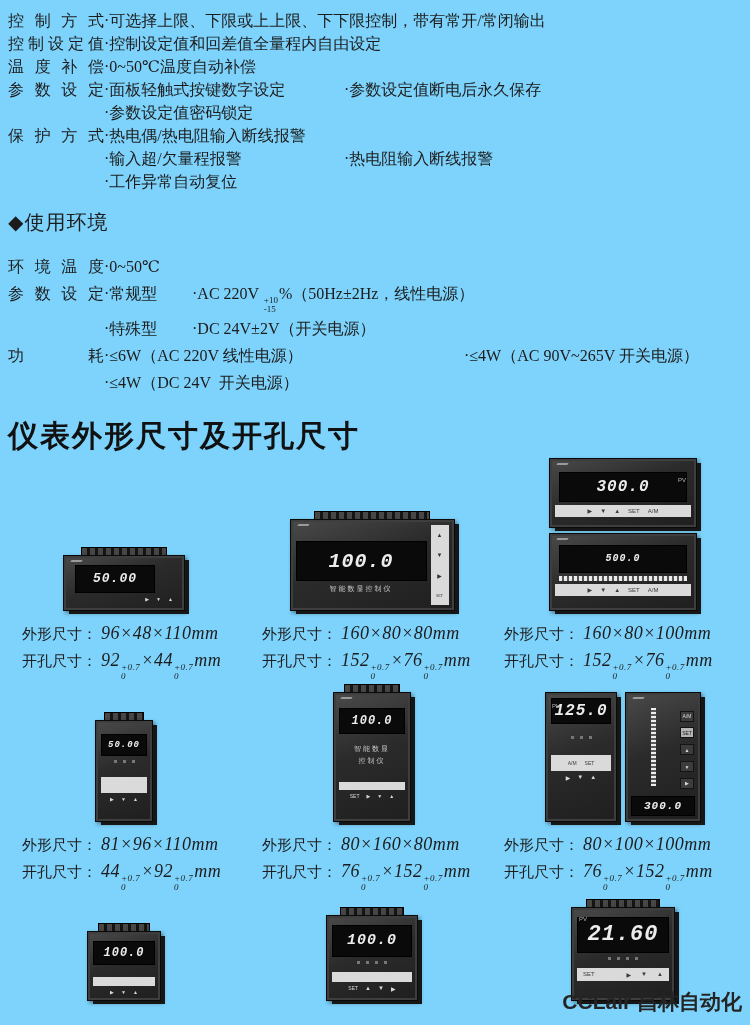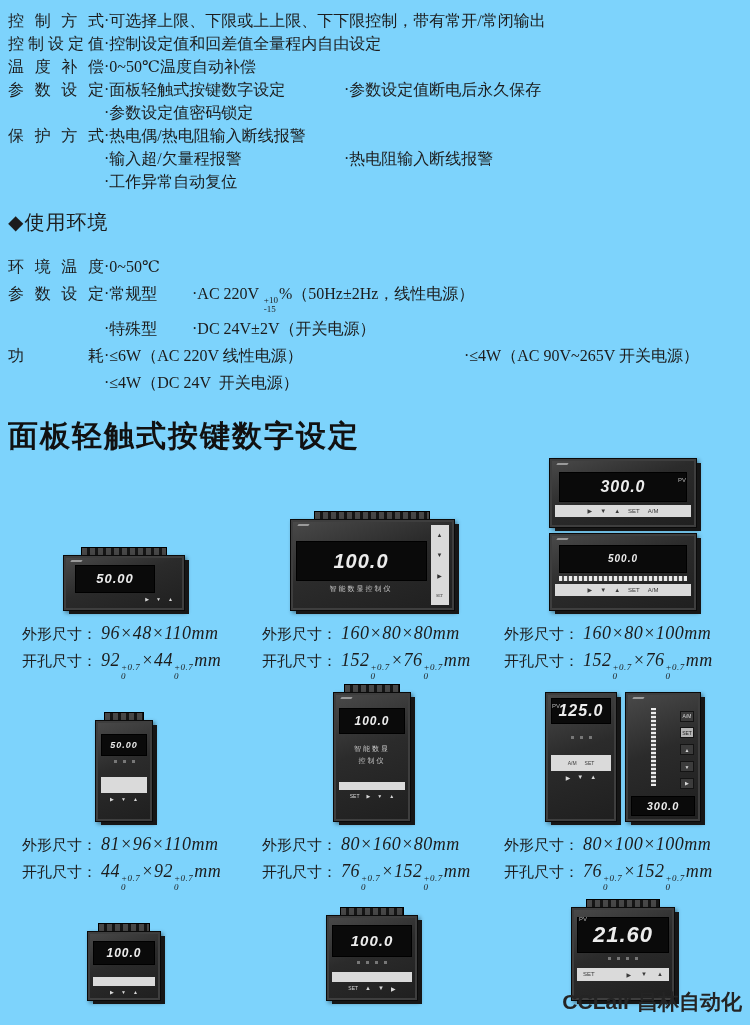--- a/index.html
+++ b/index.html
@@ -42,21 +42,21 @@
 
   
   .meterwrap{display:flex;flex-direction:column;align-items:center;}
   .ridge{height:8px;background:repeating-linear-gradient(90deg,#474747 0 5px,#151515 5px 8px);
          border:1px solid #000;border-bottom:none;box-sizing:border-box;}
   .meter{position:relative;box-sizing:border-box;display:flex;flex-direction:column;padding:5px;
          background:linear-gradient(160deg,#4a4a4a,#2b2b2b 45%,#1f1f1f);
          border:1px solid #0a0a0a;box-shadow:5px 4px 0 -1px #161616,2px 2px 4px rgba(0,0,0,.45),
          inset 0 0 0 2px #3e3e3e;}
   .disp{background:#0a0a0a;border:1px solid #000;color:#ececec;
-        font-family:Liberation Sans, sans-serif;font-weight:bold;font-style:italic;
+        font-family:Liberation Mono, monospace;font-weight:bold;font-style:italic;
         display:flex;align-items:center;justify-content:center;letter-spacing:1px;}
   .facetext{color:#c9c9c9;text-align:center;letter-spacing:2px;margin-top:3px;
             font-family:"Liberation Sans",sans-serif;}
   .strip{background:#dadada;display:flex;align-items:center;justify-content:center;gap:8px;
          color:#3a3a3a;font-family:"Liberation Sans",sans-serif;margin-top:3px;}
   .btns{display:flex;align-items:center;justify-content:center;gap:7px;color:#d8d8d8;
         margin-top:3px;font-family:"Liberation Sans",sans-serif;}
   .mrow{display:flex;flex:1;gap:4px;}
   .mmain{flex:1;display:flex;flex-direction:column;justify-content:center;}
   .vstrip{background:#dadada;width:18px;display:flex;flex-direction:column;align-items:center;
@@ -145,21 +145,21 @@
     </div>
     <div class="srow">
       <div class="slabel">功耗</div>
       <div class="scontent">
         <div class="sline"><span class="c1w">·≤6W（AC 220V 线性电源）</span><span>·≤4W（AC 90V~265V 开关电源）</span></div>
         <div class="sline"><span>·≤4W（DC 24V  开关电源）</span></div>
       </div>
     </div>
   </div>
 
-  <div class="sec-title">面板轻触式按键数字设定</div>
+  <div class="sec-title">仪表外形尺寸及开孔尺寸</div>
 
   <div class="grid">
 
     <div class="cell">
       <div class="img-box h150">
         <div class="meterwrap">
           <div class="ridge" style="width:86px"></div>
           <div class="meter" style="width:122px;height:56px">
             <div class="logo"></div>
             <div class="disp" style="height:26px;width:78px;margin:4px 0 0 6px;font-size:13px">

